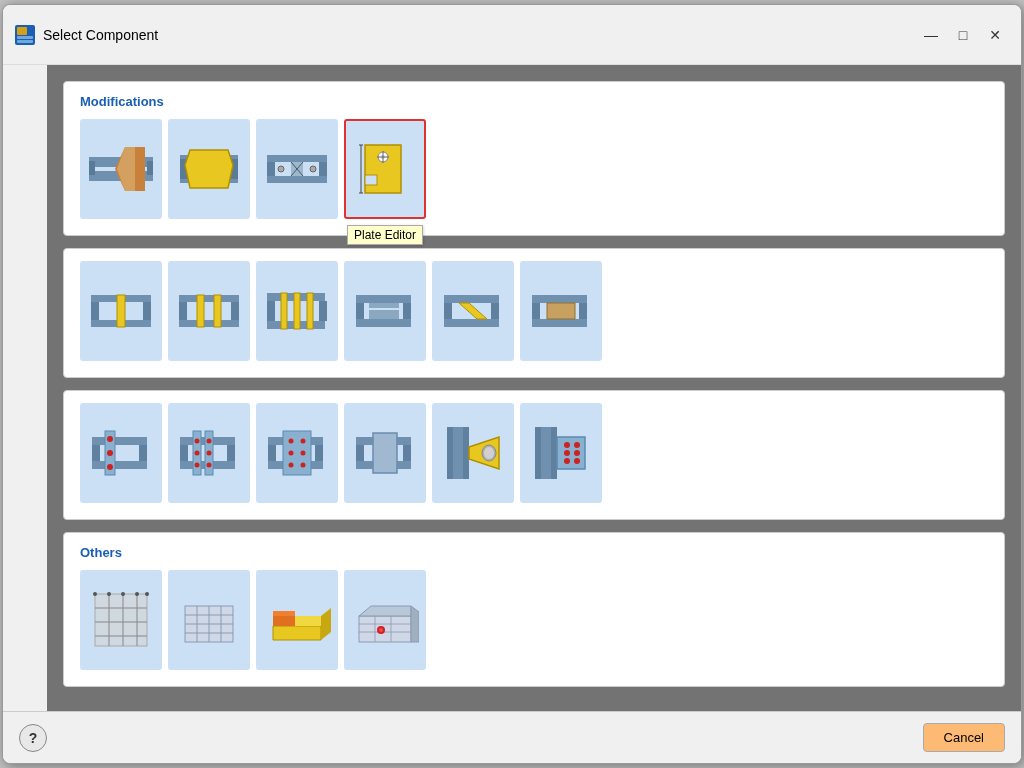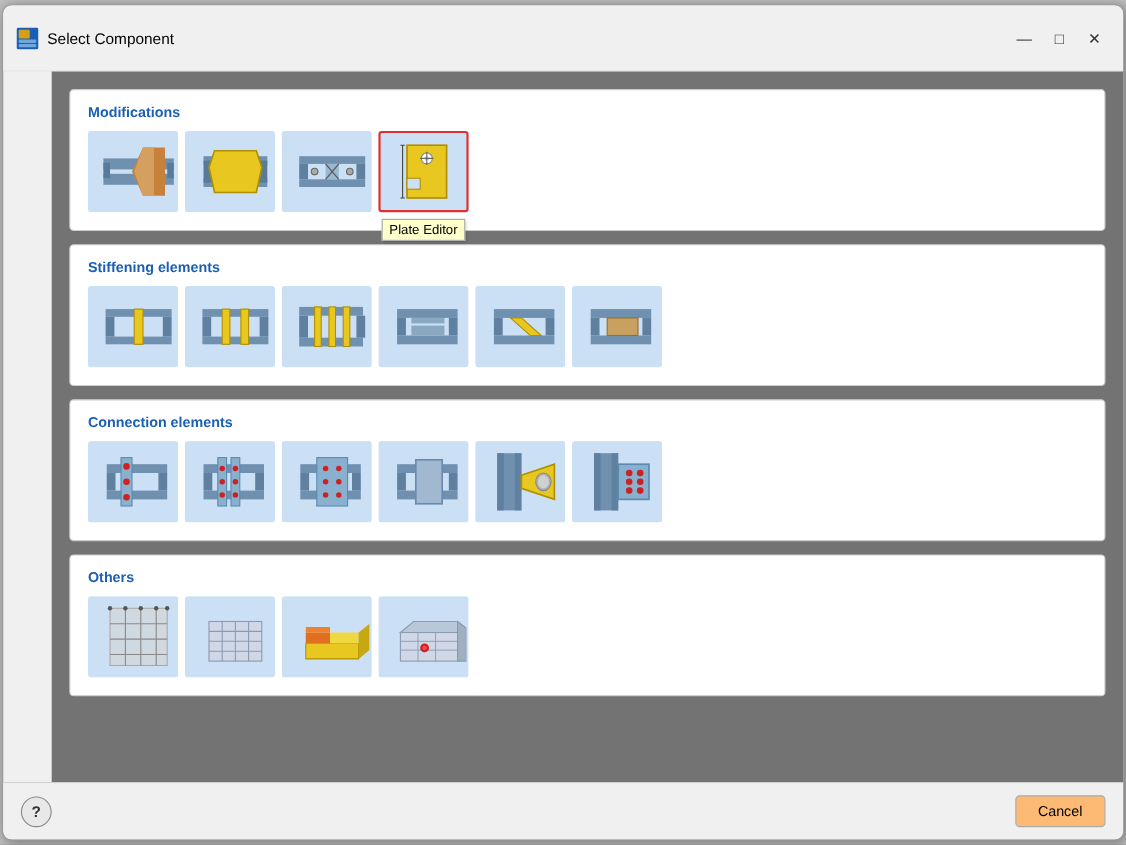--- a/index.html
+++ b/index.html
@@ -83,28 +83,28 @@
       color: #1a5fb4;
       margin-bottom: 10px;
     }
     .items-row {
       display: flex;
       flex-wrap: wrap;
       gap: 6px;
     }
     .item {
       width: 82px;
-      height: 74px;
+      height: 100px;
       background: #cce0f5;
       border: 2px solid transparent;
       border-radius: 3px;
       cursor: pointer;
       display: flex;
       align-items: center;
-      justify-content: flex-end;
+      justify-content: center;
       position: relative;
       overflow: visible;
     }
     .item.selected { border: 2px solid #e03030; }
     .item svg {
       width: 68px;
       height: 68px;
     }
     .tooltip {
       position: absolute;
@@ -244,21 +244,20 @@
             <line x1="8" y1="10" x2="12" y2="10" stroke="#444" stroke-width="1"></line>
             <line x1="8" y1="58" x2="12" y2="58" stroke="#444" stroke-width="1"></line>
           </svg>
           <div class="tooltip">Plate Editor</div>
         </div>
 
       </div>
     </div>
 
     <div class="section">
-      <div class="section-title">Stiffening elements</div>
       <div class="items-row">
 
         <div class="item" title="Stiffener">
           <svg viewBox="0 0 68 68">
             <rect x="4" y="18" width="60" height="7" fill="#7090b0"></rect>
             <rect x="4" y="43" width="60" height="7" fill="#7090b0"></rect>
             <rect x="4" y="25" width="8" height="18" fill="#6080a0"></rect>
             <rect x="56" y="25" width="8" height="18" fill="#6080a0"></rect>
 
             <rect x="30" y="18" width="8" height="32" fill="#e8c820" stroke="#b09000" stroke-width="1"></rect>
@@ -324,21 +323,20 @@
             <rect x="52" y="26" width="8" height="16" fill="#6080a0"></rect>
 
             <rect x="20" y="26" width="28" height="16" fill="#c8a060" stroke="#907030" stroke-width="1"></rect>
           </svg>
         </div>
 
       </div>
     </div>
 
     <div class="section">
-      <div class="section-title">Connection elements</div>
       <div class="items-row">
 
         <div class="item" title="Bolted End Plate">
           <svg viewBox="0 0 68 68">
             <rect x="5" y="18" width="55" height="8" fill="#7090b0"></rect>
             <rect x="5" y="42" width="55" height="8" fill="#7090b0"></rect>
             <rect x="5" y="26" width="8" height="16" fill="#6080a0"></rect>
             <rect x="52" y="26" width="8" height="16" fill="#6080a0"></rect>
 
             <rect x="18" y="12" width="10" height="44" fill="#8ab0d0" stroke="#5a8ab0" stroke-width="1"></rect>

